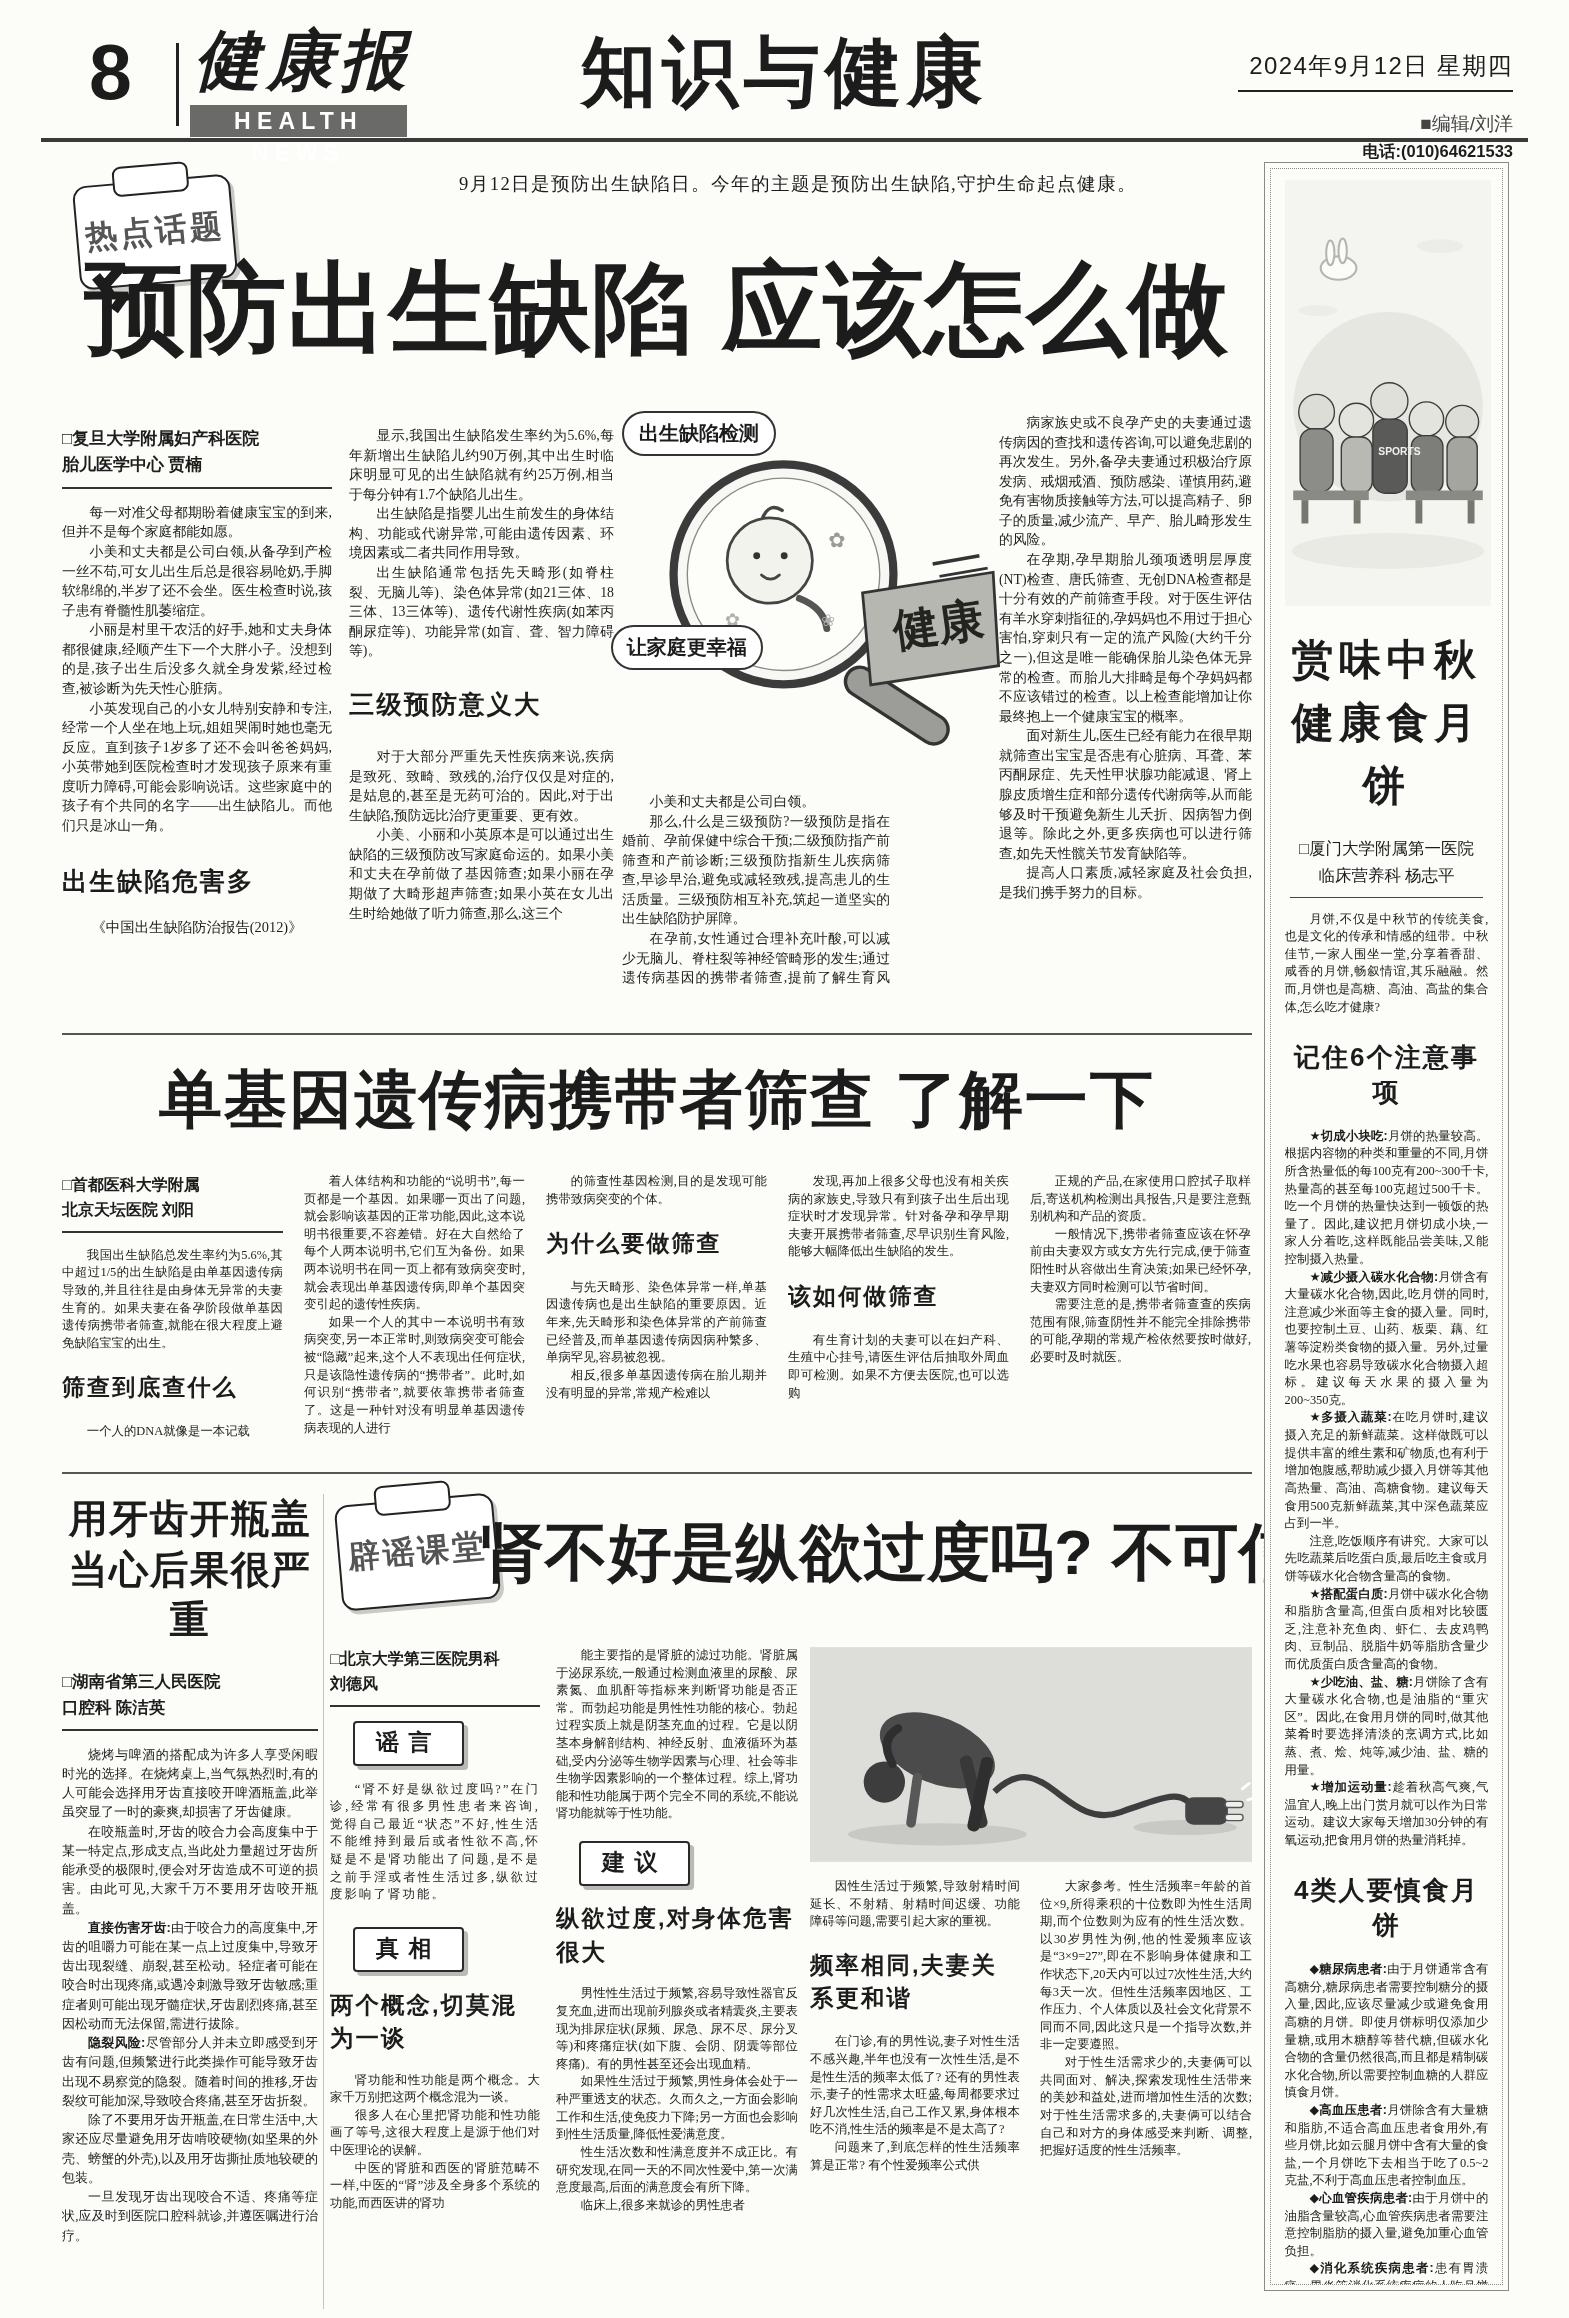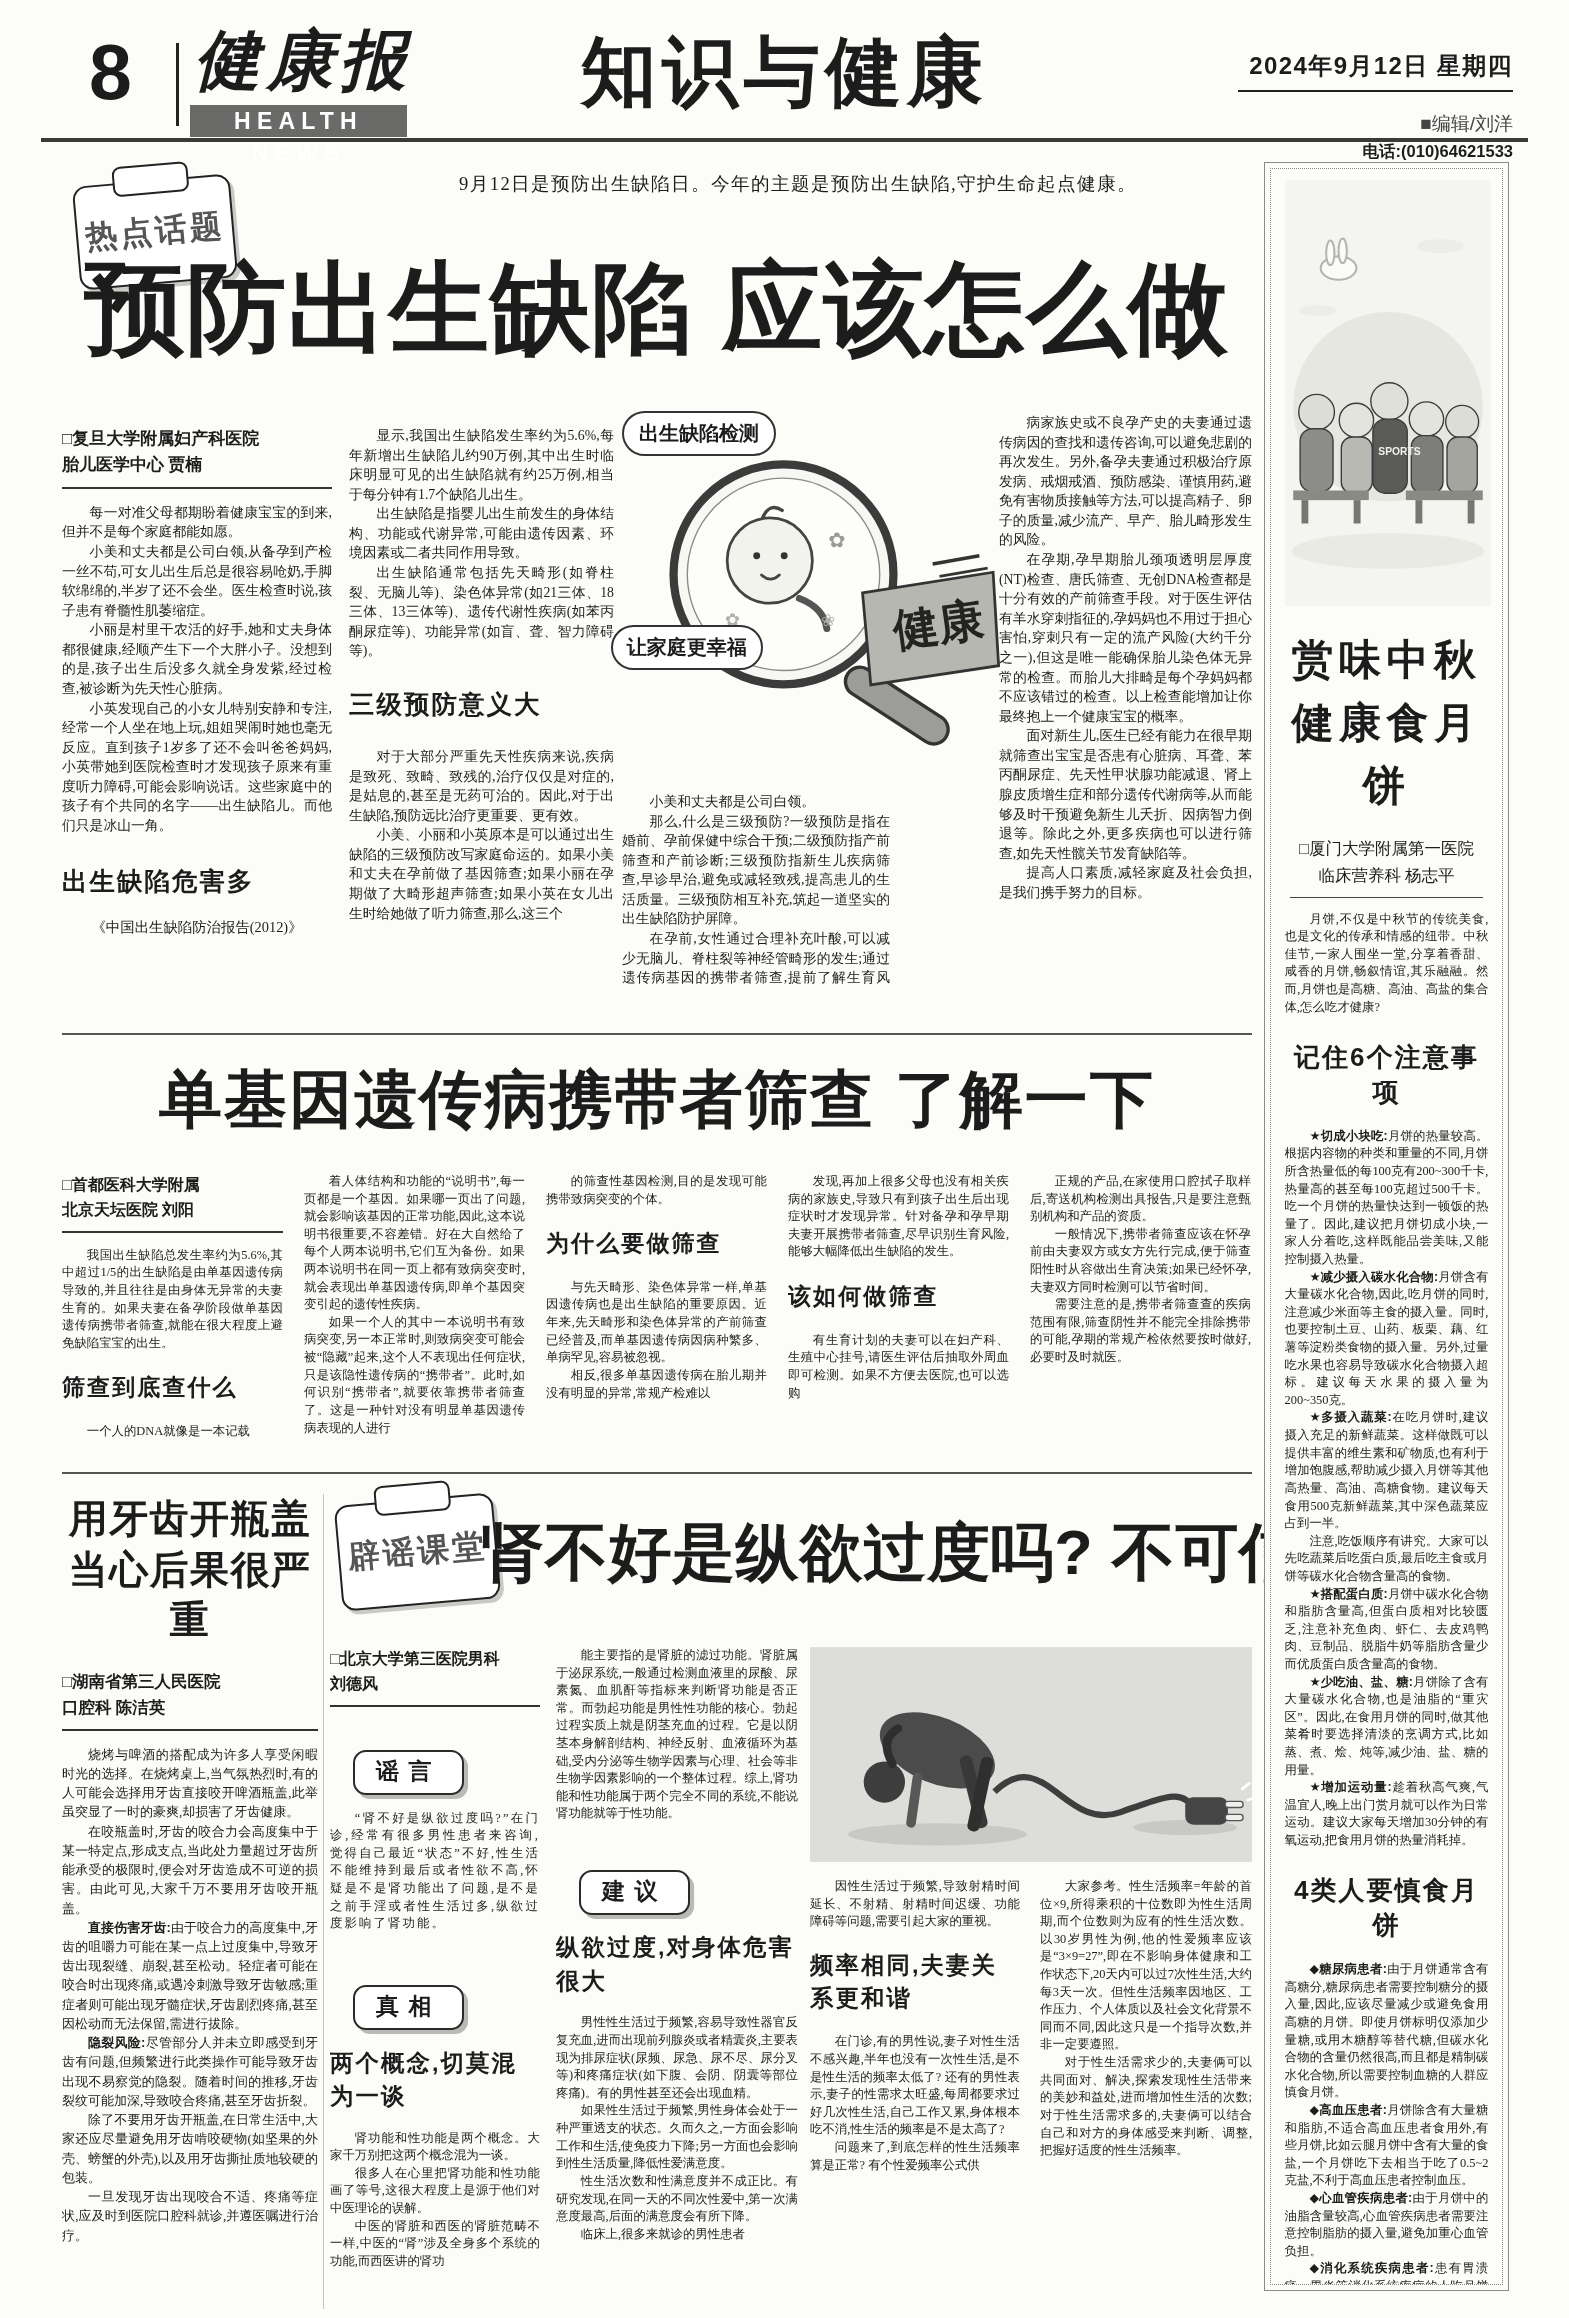--- a/index.html
+++ b/index.html
@@ -14,22 +14,22 @@
            letter-spacing:2.1px;margin:18px 0;}
   .src{text-align:center;margin-top:18px;}
   
   .bubble{background:#fff;border:2.8px solid #222;border-radius:13.8px;box-shadow:3.4px 4.1px 0 #c9c9c5;
           display:flex;align-items:center;justify-content:center;transform:rotate(-5deg);}
   .bubble .tab{position:absolute;top:-18px;left:39px;width:72px;height:26px;background:#fff;
           border:2.8px solid #222;border-radius:8.3px;}
   .bubble .btxt{font-family:"Liberation Sans","DejaVu Sans",sans-serif;font-weight:900;font-size:32px;
           letter-spacing:2.8px;color:#555;text-shadow:0.7px 0.7px 0 #fff;}
   
-  .tagbox{display:inline-block;background:#fff;border:2.1px solid #2a2a2a;border-radius:13px;
-          box-shadow:4.1px 4.1px 0 #b9b9b5;padding:4.1px 20.6px;font-size:23px;font-weight:700;letter-spacing:9.6px;margin-top:29px;}
+  .tagbox{display:inline-block;background:#fff;border:2.1px solid #2a2a2a;border-radius:4px;
+          box-shadow:4.1px 4.1px 0 #b9b9b5;padding:4.1px 20.6px;font-size:23px;font-weight:700;letter-spacing:9.6px;}
   .tagwrap{margin:12.4px 0 15px 23.4px;}
   .rumortxt .para{letter-spacing:2.1px;color:#222;}
   .vrule{background:#c4c4c0;width:1.4px;}
   .hrule{background:#3a3a3a;}
   .col{line-height:1.42;overflow:hidden;}
   
   #sidebar{border:1.4px solid #8a8a86;padding:4.8px;background:#fcfcf9;}
   #sb-inner{border:0.7px dotted #8a8a86;height:100%;box-sizing:border-box;padding:11px 13.8px;overflow:hidden;}
   #sb-title{ text-align:center;font-size:42px;letter-spacing:5.5px;line-height:1.5;margin-top:23.4px;font-weight:600;}
   .sb-byline{text-align:center;font-size:16.5px;font-weight:400;border-bottom:1.4px solid #444;
@@ -44,21 +44,21 @@
 
 <div id="page">
 
   <div class="abs hei" style="left:89px;top:34px;font-size:77px;font-weight:900;line-height:1;">8</div>
   <div class="abs" style="left:176px;top:43px;width:2.8px;height:83px;background:#222;"></div>
   <div class="abs" style="left:194px;top:27.5px;font-size:66px;font-weight:700;font-style:italic;letter-spacing:6.9px;line-height:1;">健康报</div>
   <div class="abs hei" style="left:190px;top:105px;width:217px;height:32px;background:#6a6a68;color:#fff;font-size:23px;font-weight:800;
               letter-spacing:6.2px;text-align:center;line-height:32px;">HEALTH NEWS</div>
   <div class="abs hei" style="left:475px;top:23.4px;width:619px;text-align:center;font-size:76px;font-weight:900;letter-spacing:5.5px;line-height:1.3;">知识与健康</div>
   <div class="abs" style="left:1142px;top:50px;width:371px;text-align:right;">
-    <div class="hei" style="font-size:24px;font-weight:700;letter-spacing:1.4px;border-bottom:2.1px solid #222;padding-bottom:8.3px;display:inline-block;min-width:275px;">2024年9月12日 星期四</div>
+    <div class="hei" style="font-size:24px;font-weight:400;letter-spacing:1.4px;border-bottom:2.1px solid #222;padding-bottom:8.3px;display:inline-block;min-width:275px;">2024年9月12日 星期四</div>
     <div class="hei" style="font-size:19px;color:#444;margin-top:19px;">■编辑/刘洋</div>
     <div class="hei" style="font-size:16.5px;font-weight:700;margin-top:4.1px;">电话:(010)64621533</div>
   </div>
   <div class="abs hrule" style="left:41px;top:138px;width:1487px;height:4.1px;"></div>
 
   <div class="abs bubble" style="left:76px;top:180px;width:154px;height:100px;">
     <span class="tab"></span>
     <span class="btxt">热点话题</span>
   </div>
   <div class="abs" style="left:358px;top:171px;width:880px;font-size:18.6px;letter-spacing:1.4px;text-align:center;">9月12日是预防出生缺陷日。今年的主题是预防出生缺陷,守护生命起点健康。</div>

